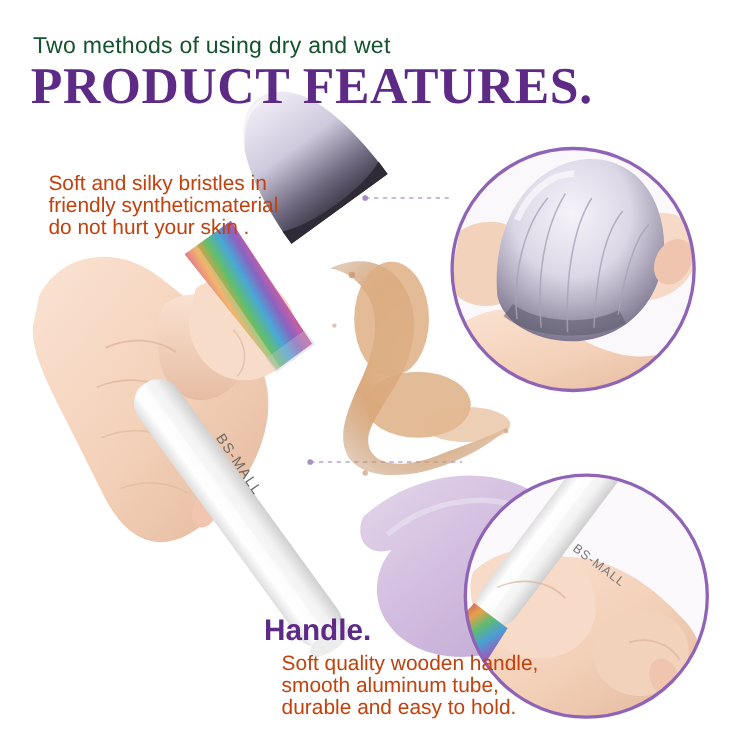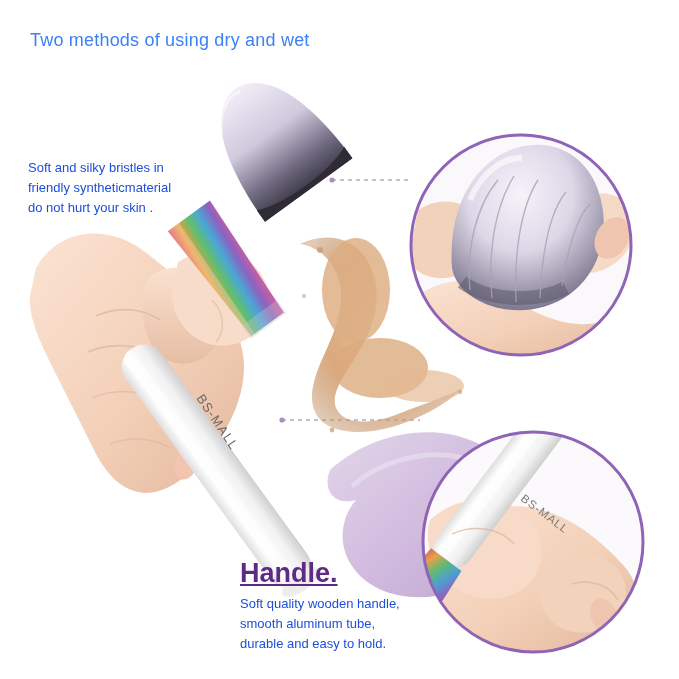--- a/index.html
+++ b/index.html
@@ -14,22 +14,22 @@
     background: #ffffff;
     overflow: hidden;
     font-family: "Liberation Sans", sans-serif;
   }
 
   
   .subtitle {
     position: absolute;
     left: 30px;
     top: 30px;
-    font-size: 18px;
-    color: #3b82f6;
+    font-size: 21px;
+    color: #14532d;
     letter-spacing: 0.2px;
     white-space: nowrap;
   }
   .bigtitle {
     position: absolute;
     left: 28px;
     top: 52px;
     font-family: "Liberation Serif", serif;
     font-weight: bold;
     font-size: 47px;
@@ -41,28 +41,29 @@
   
   .feat-title {
     position: absolute;
     font-weight: bold;
     font-size: 27px;
     color: #5d2a86;
     white-space: nowrap;
   }
   .feat-body {
     position: absolute;
-    font-size: 13px;
+    font-size: 19px;
     line-height: 20px;
-    color: #1d4ed8;
+    color: #c2410c;
     white-space: pre-line;
+    margin-left: 16px;
   }
   #bristles-title { left: 28px; top: 122px; }
   #bristles-body  { left: 28px; top: 158px; width: 215px; }
-  #handle-title   { left: 240px; top: 558px; text-decoration: underline; }
+  #handle-title   { left: 240px; top: 558px; }
   #handle-body    { left: 240px; top: 594px; width: 250px; }
 
   
   svg.scene {
     position: absolute;
     left: 0;
     top: 0;
     width: 679px;
     height: 679px;
   }
@@ -277,20 +278,21 @@
 
         <path d="M452,534 C474,524 500,528 514,544" stroke="#dcb49b" stroke-width="1.5" fill="none" opacity="0.7"></path>
         <path d="M572,584 C592,578 610,586 618,600" stroke="#dcb49b" stroke-width="1.5" fill="none" opacity="0.7"></path>
         <ellipse cx="604" cy="616" rx="13" ry="18" transform="rotate(-22 604 616)" fill="#f0c5b0"></ellipse>
       </g>
       <circle cx="533" cy="542" r="110" fill="none" stroke="#8f63b5" stroke-width="3"></circle>
     </g>
   </svg>
 
   <div class="subtitle">Two methods of using dry and wet</div>
+  <div class="bigtitle">PRODUCT FEATURES.</div>
 
   <div class="feat-body" id="bristles-body">Soft and silky bristles in
 friendly syntheticmaterial
 do not hurt your skin .</div>
 
   <div class="feat-title" id="handle-title">Handle.</div>
   <div class="feat-body" id="handle-body">Soft quality wooden handle,
 smooth aluminum tube,
 durable and easy to hold.</div>
 </div>

